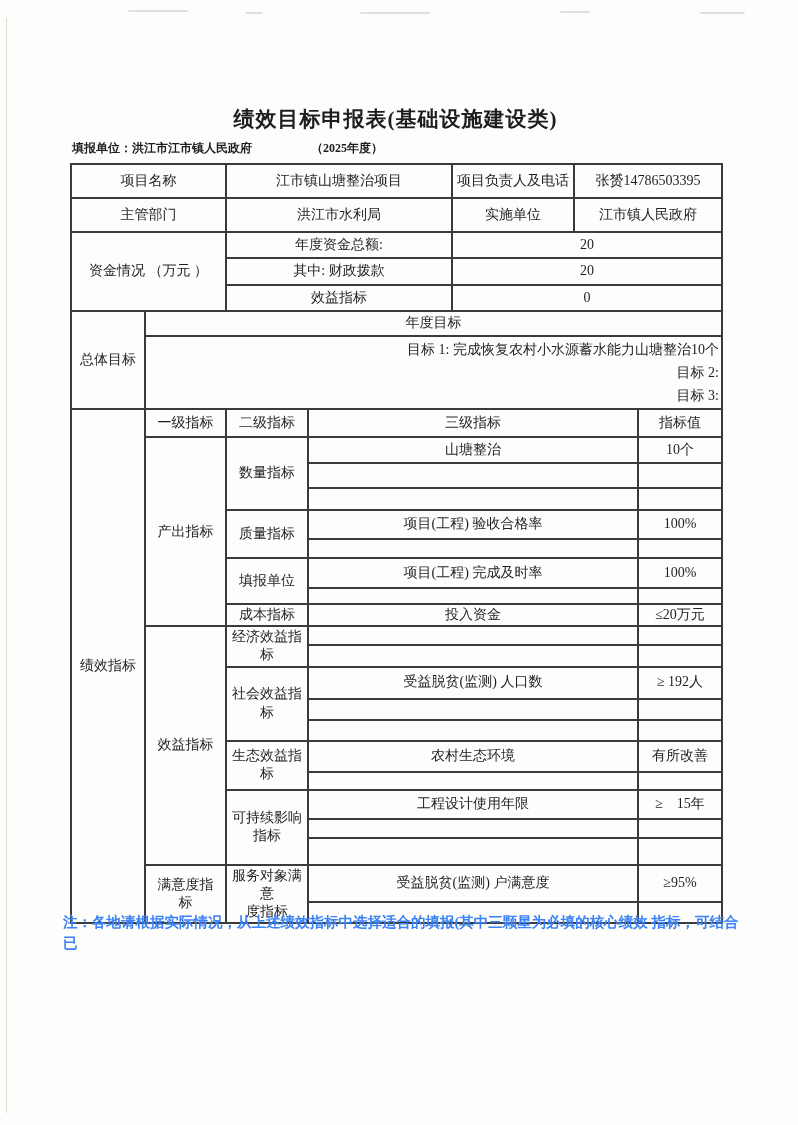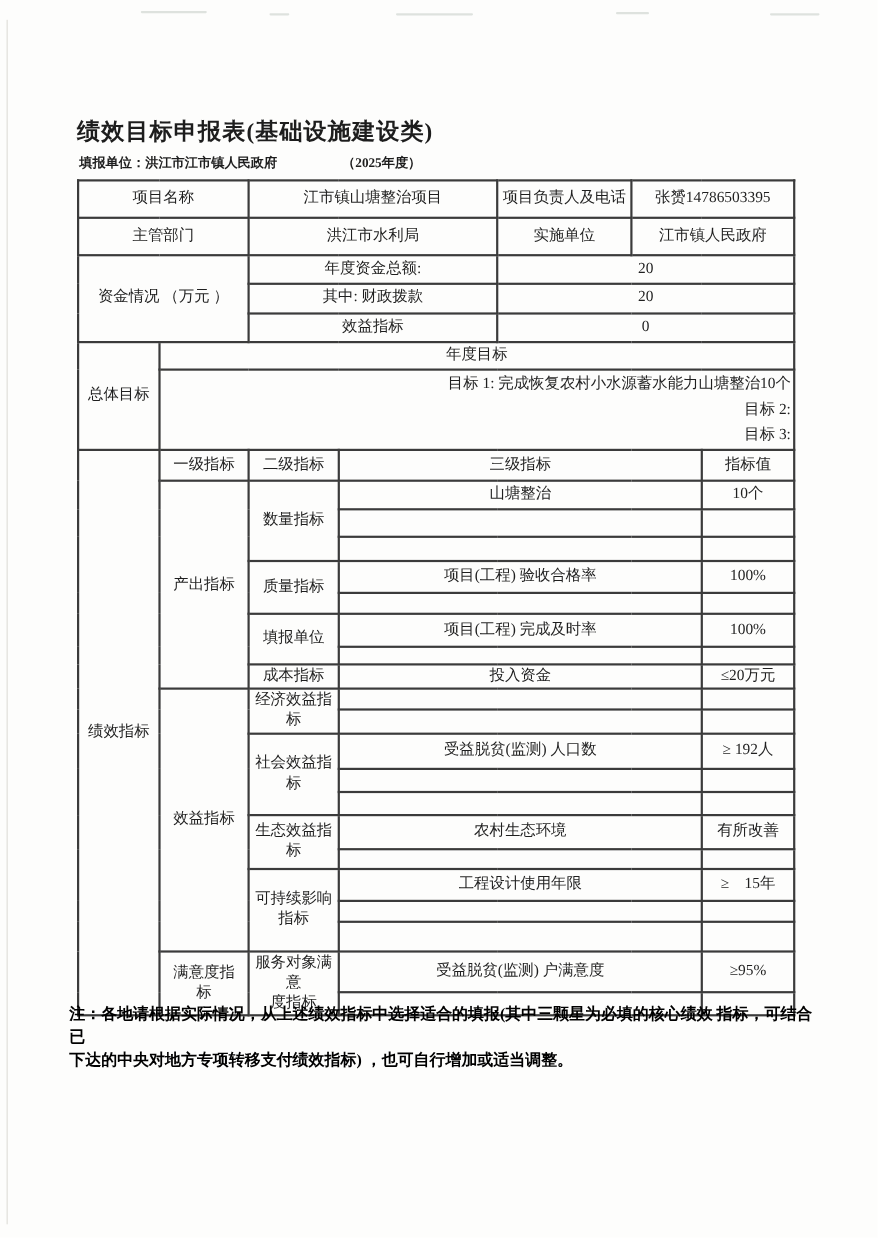--- a/index.html
+++ b/index.html
@@ -23,20 +23,21 @@
   .noise{position:absolute;top:10px;left:0;width:100%;height:4px;}
   .noise i{position:absolute;display:block;height:2px;background:#b9c2ba;opacity:.45;border-radius:1px;}
   .noise i:nth-child(1){left:128px;width:60px;}
   .noise i:nth-child(2){left:360px;width:70px;top:2px;}
   .noise i:nth-child(3){left:560px;width:30px;top:1px;}
   .noise i:nth-child(4){left:700px;width:45px;top:2px;}
   .noise i:nth-child(5){left:245px;width:18px;top:2px;}
 
   .doc-title{
     position:absolute;top:105px;left:70px;width:651px;
+    text-align:center;
     font-size:21px;font-weight:700;letter-spacing:1px;
     color:#1d1d1d;
   }
   .filing-line{
     position:absolute;top:140px;left:72px;
     font-size:12px;font-weight:600;color:#1e1e1e;
   }
   .filing-line .year{margin-left:56px;}
 
   table.form{
@@ -55,21 +56,21 @@
     color:#1f1f1f;
     overflow:hidden;
   }
   td.tl{text-align:left;padding-left:6px;margin-top:44px;}
   td.pre{white-space:pre-line;}
   td.goals{text-align:left;padding:4px 6px 4px 8px;}
   .goals div{line-height:23px;text-align:right;}
 
   .note{
     position:absolute;top:912px;left:63px;width:682px;
-    font-size:14.5px;font-weight:600;color:#000000;
+    font-size:14.5px;font-weight:600;color:#3b82f6;
     line-height:21px;
   }
 </style>
 </head>
 <body>
 
 <div class="page">
 
   <div class="edge-line"></div>
   <div class="noise">
@@ -247,16 +248,15 @@
       </tr>
       <tr style="height:14px">
         <td colspan="3" class="tl"></td>
         <td class="tl"></td>
       </tr>
     </tbody>
   </table>
 
   <div class="note">
     <div>注：各地请根据实际情况，从上述绩效指标中选择适合的填报(其中三颗星为必填的核心绩效 指标，可结合已</div>
-    <div>下达的中央对地方专项转移支付绩效指标) ，也可自行增加或适当调整。</div>
   </div>
 
 </div>
 
 </body></html>

